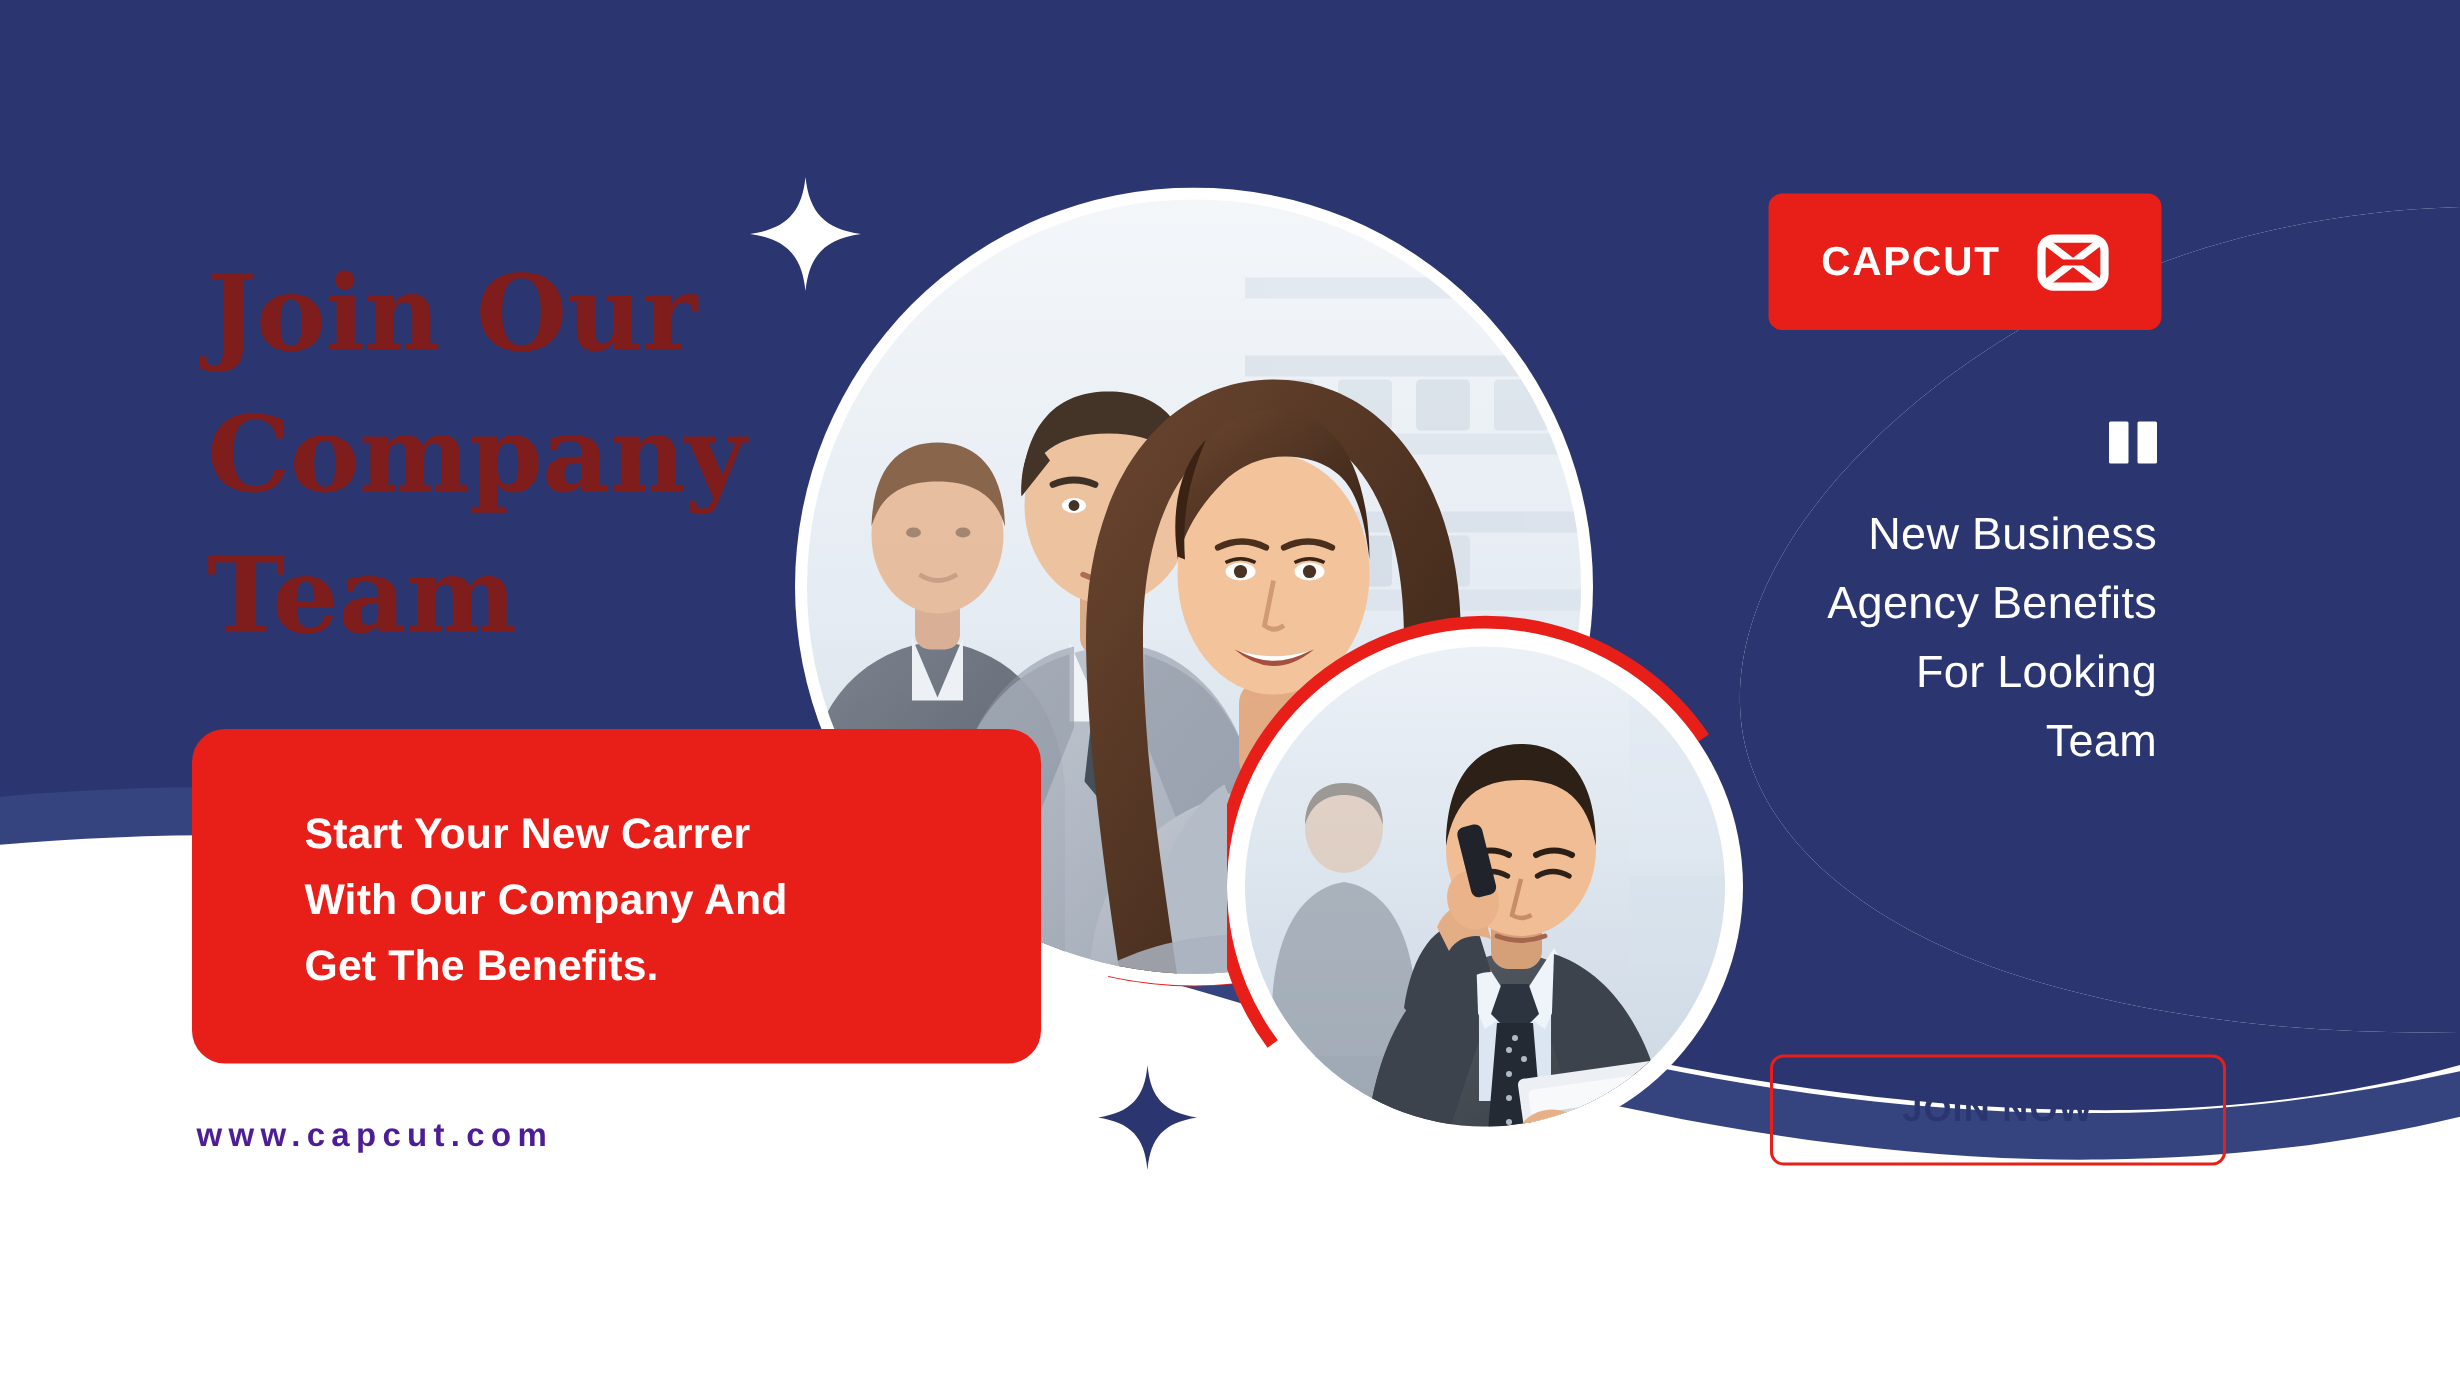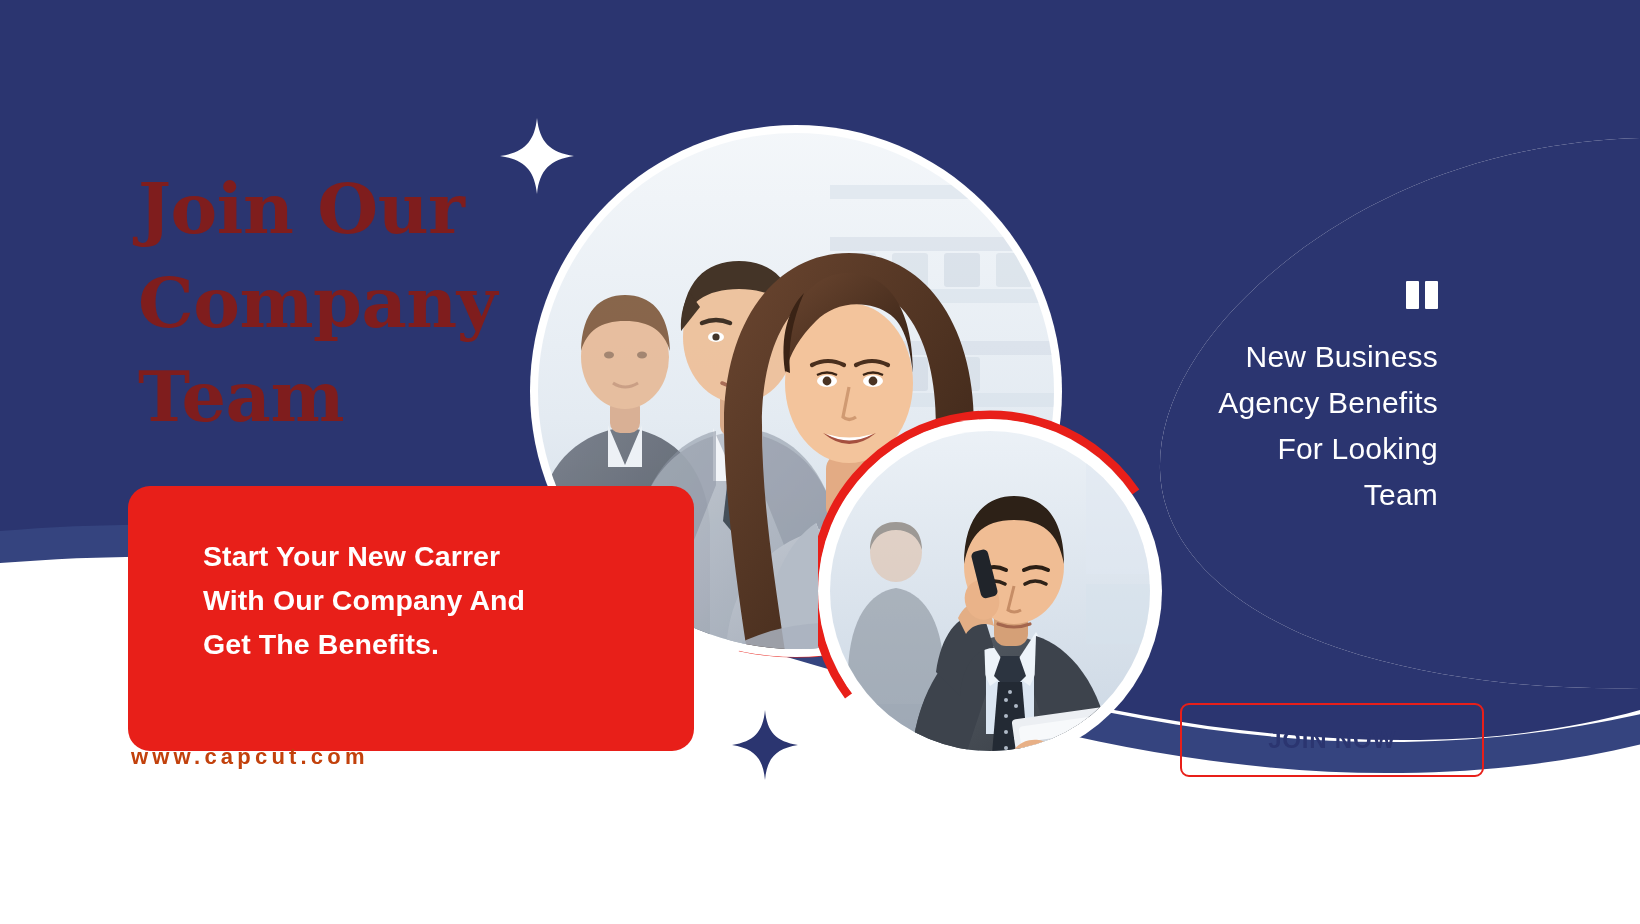--- a/index.html
+++ b/index.html
@@ -27,40 +27,40 @@
     font-weight:700;
     font-size:70px;
     line-height:94px;
     color:#7f1d1d;
     letter-spacing:-0.5px;
   }
 
   
   #callout{
     position:absolute;left:128px;top:486px;
-    width:566px;height:265px;
+    width:566px;height:223px;
     background:#e81f19;
     border-radius:22px;
   }
   #callout-text{
     position:absolute;left:75px;top:48px;width:450px;
     font-size:28.5px;
     font-weight:700;
     line-height:44px;
     color:#ffffff;
     letter-spacing:0.1px;
   }
 
   
   #url{
     position:absolute;left:131px;top:744px;
     font-size:22px;
     font-weight:700;
     letter-spacing:4.2px;
-    color:#c2410c;
+    color:#4c1d95;
   }
 
   
   #logo-badge{
     position:absolute;left:1179px;top:129px;
     width:262px;height:91px;
     background:#e81f19;
     border-radius:9px;
     display:flex;align-items:center;justify-content:center;
     gap:24px;
@@ -479,20 +479,31 @@
   </div>
 
   <div class="sparkle" style="left:732px;top:710px;width:66px;height:70px;">
     <svg width="66" height="70" viewBox="0 0 66 70" xmlns="http://www.w3.org/2000/svg">
       <path d="M33 0 C35 22 44 31.5 66 35 C44 38.5 35 48 33 70 C31 48 22 38.5 0 35 C22 31.5 31 22 33 0 Z" fill="#2b3570"></path>
     </svg>
   </div>
 
   <div id="url">www.capcut.com</div>
 
+  <div id="logo-badge">
+    <span id="logo-word">CAPCUT</span>
+    <span id="logo-mark">
+      <svg width="48" height="44" viewBox="0 0 48 44" xmlns="http://www.w3.org/2000/svg">
+        <rect x="3" y="6" width="42" height="32" rx="8" ry="8" fill="none" stroke="#ffffff" stroke-width="5.5"></rect>
+        <path d="M7 9 L41 35" stroke="#ffffff" stroke-width="5" stroke-linecap="round"></path>
+        <path d="M41 9 L7 35" stroke="#ffffff" stroke-width="5" stroke-linecap="round"></path>
+        <path d="M12 22 L36 22" stroke="#e81f19" stroke-width="4"></path>
+      </svg>
+    </span>
+  </div>
 
   <div id="quote-mark">
     <i></i>
       <i></i>
   </div>
 
   <div id="quote-text">
     <div>New Business</div>
     <div>Agency Benefits</div>
     <div>For Looking</div>

